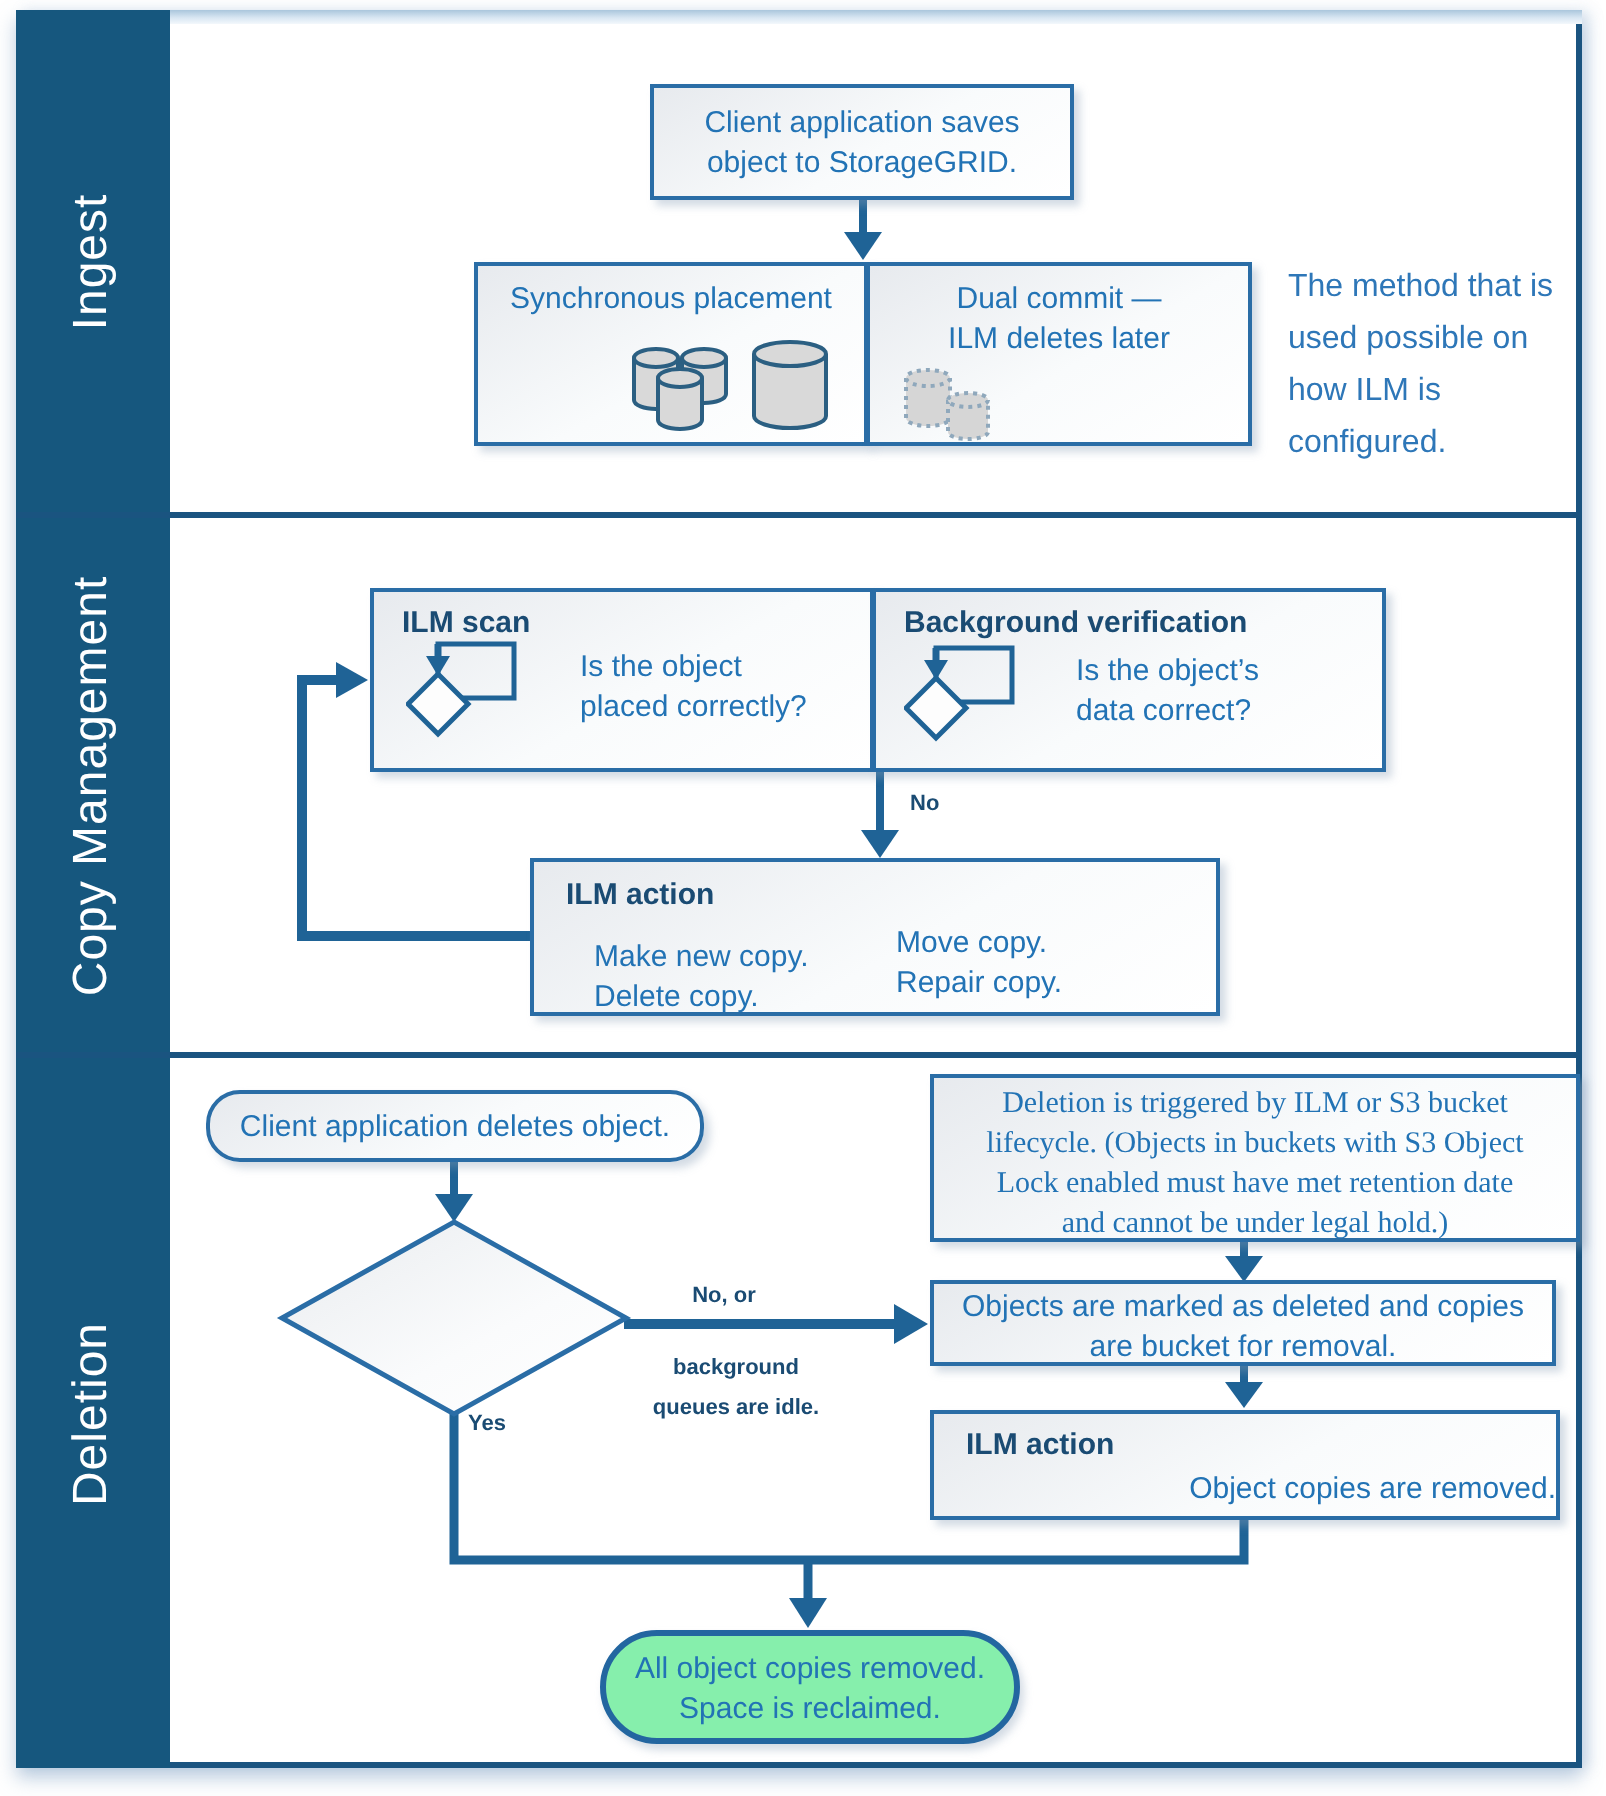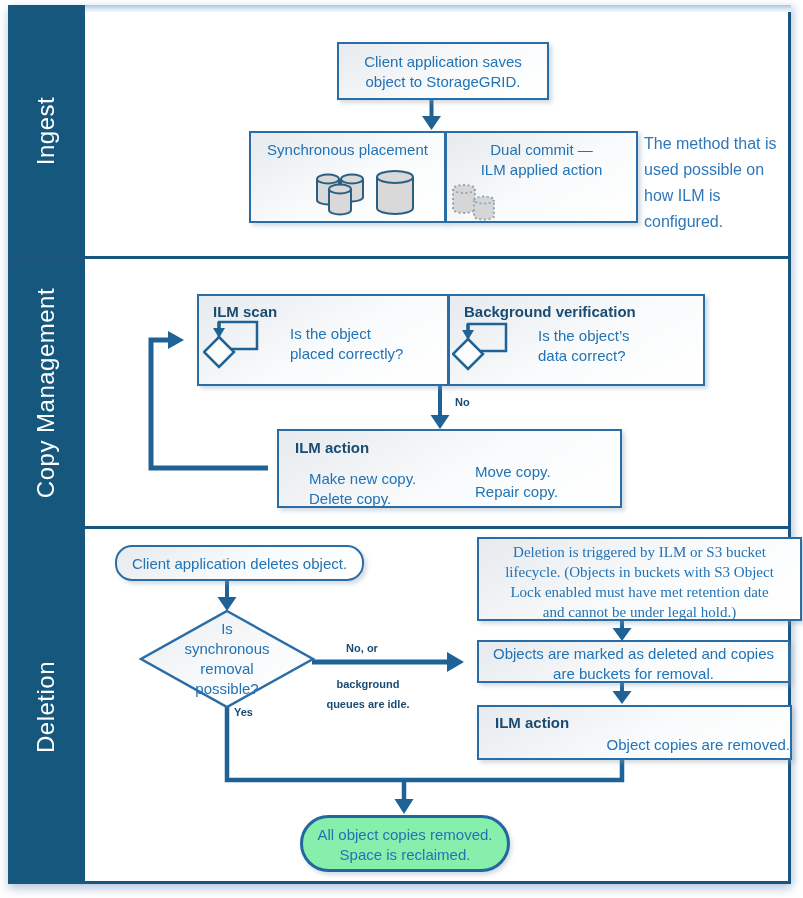--- a/index.html
+++ b/index.html
@@ -21,21 +21,21 @@
   }
   .divider{position:absolute;left:8px;width:783px;height:3px;background:#1A5480;z-index:1;}
   
   .side{position:absolute;left:8px;width:77px;background:#16577E;z-index:2;}
   .side .vwrap{position:absolute;inset:0;display:flex;align-items:center;justify-content:center;}
   .side .vtext{transform:rotate(-90deg);white-space:nowrap;color:#ffffff;font-size:24px;letter-spacing:.5px;}
   
   .box{
     position:absolute;box-sizing:border-box;border:2px solid #2A6DA6;
     background:linear-gradient(150deg,#e7eaee 0%,#f9fbfc 55%,#ffffff 100%);
-    box-shadow:3px 3px 4px rgba(140,160,185,.38);z-index:3;margin-left:12px;
+    box-shadow:3px 3px 4px rgba(140,160,185,.38);z-index:3;
   }
   .txt{color:#2273B5;font-size:15px;line-height:20px;}
   .ttl{color:#1A4B73;font-weight:700;font-size:15px;line-height:18px;}
   .lbl{color:#1A4B73;font-weight:700;font-size:11px;line-height:18px;position:absolute;z-index:4;}
   .center{text-align:center;}
   .line{display:block;}
   .abs{position:absolute;z-index:4;}
   .overlay{position:absolute;left:0;top:0;z-index:2;pointer-events:none;}
   .stadium{
     position:absolute;box-sizing:border-box;border:3px solid #2366A0;border-radius:29px;
@@ -115,21 +115,21 @@
       <path d="M29,23 v21 a11,4.5 0 0 0 22,0 v-21"></path>
       <ellipse cx="40" cy="23" rx="11" ry="4.5"></ellipse>
       <path d="M77,11 v31 a18,6 0 0 0 36,0 v-31"></path>
       <ellipse cx="95" cy="11" rx="18" ry="6"></ellipse>
     </g>
   </svg>
 
   <div class="box" style="left:433px;top:131px;width:193px;height:92px;">
     <div class="txt center" style="margin-top:7px;">
       <span class="line">Dual commit —</span>
-      <span class="line">ILM applied action</span>
+      <span class="line">ILM deletes later</span>
     </div>
   </div>
   <svg class="abs" style="left:446px;top:181px;" width="60" height="44">
     <g stroke="#8FA8BC" stroke-width="2" stroke-dasharray="2,2.5" fill="#D6D6D6">
       <path d="M7,8 v20 a11,4 0 0 0 22,0 v-20"></path>
       <ellipse cx="18" cy="8" rx="11" ry="4"></ellipse>
       <path d="M28,19 v16 a10,3.5 0 0 0 20,0 v-16"></path>
       <ellipse cx="38" cy="19" rx="10" ry="3.5"></ellipse>
     </g>
   </svg>
@@ -174,64 +174,58 @@
   </div>
 
   <div class="lbl" style="left:455px;top:393px;">No</div>
 
   <div class="box" style="left:265px;top:429px;width:345px;height:79px;">
     <div class="ttl" style="margin:8px 0 0 16px;">ILM action</div>
     <div class="txt" style="position:absolute;left:30px;top:38px;">
       <span class="line">Make new copy.</span>
       <span class="line">Delete copy.</span>
     </div>
-    <div class="txt" style="position:absolute;left:196px;top:31px;">
+    <div class="txt" style="position:absolute;left:181px;top:31px;">
       <span class="line">Move copy.</span>
       <span class="line">Repair copy.</span>
     </div>
   </div>
 
   <div class="box center" style="left:103px;top:545px;width:249px;height:36px;padding-top:7px;border-radius:17px;">
     <span class="txt">Client application deletes object.</span>
   </div>
 
   <svg class="abs" style="left:135px;top:605px;" width="186" height="110">
     <defs>
       <linearGradient id="dgrad" x1="0" y1="0" x2="1" y2="1">
         <stop offset="0" stop-color="#e9ecef"></stop>
           <stop offset="0.6" stop-color="#fafbfc"></stop>
           <stop offset="1" stop-color="#ffffff"></stop>
       </linearGradient>
     </defs>
     <polygon points="92,6 178,54 92,102 6,54" fill="url(#dgrad)" stroke="#2A6DA6" stroke-width="2.5"></polygon>
   </svg>
-  <div class="abs txt center" style="left:160px;top:619px;width:134px;line-height:20px;">
-    <span class="line">Is</span>
-    <span class="line">synchronous</span>
-    <span class="line">removal</span>
-    <span class="line">possible?</span>
-  </div>
 
   <div class="lbl" style="left:312px;top:639px;width:100px;text-align:center;">No, or</div>
   <div class="lbl" style="left:293px;top:674px;width:150px;text-align:center;line-height:20px;">
     <span class="line">background</span>
     <span class="line">queues are idle.</span>
   </div>
   <div class="lbl" style="left:234px;top:703px;">Yes</div>
 
   <div class="box center" style="left:465px;top:537px;width:325px;height:84px;padding-top:3px;line-height:20px;font-family:Liberation Serif, serif;">
     <span class="txt line">Deletion is triggered by ILM or  S3 bucket</span>
     <span class="txt line">lifecycle. (Objects in buckets with S3 Object</span>
     <span class="txt line">Lock enabled must have met retention date</span>
     <span class="txt line">and cannot be under legal hold.)</span>
   </div>
 
   <div class="box center" style="left:465px;top:640px;width:313px;height:43px;padding-top:2px;">
     <span class="txt line">Objects are marked as deleted and copies</span>
-    <span class="txt line">are buckets for removal.</span>
+    <span class="txt line">are bucket for removal.</span>
   </div>
 
   <div class="box" style="left:465px;top:705px;width:315px;height:55px;">
     <div class="ttl" style="margin:7px 0 0 16px;">ILM action</div>
     <div class="txt center" style="margin-top:3px;padding-left:70px;text-align:right;">Object copies are removed.</div>
   </div>
 
   <div class="stadium center" style="left:300px;top:815px;width:210px;height:57px;padding-top:7px;line-height:21px;">
     <span class="txt line">All object copies removed.</span>
     <span class="txt line">Space is reclaimed.</span>

